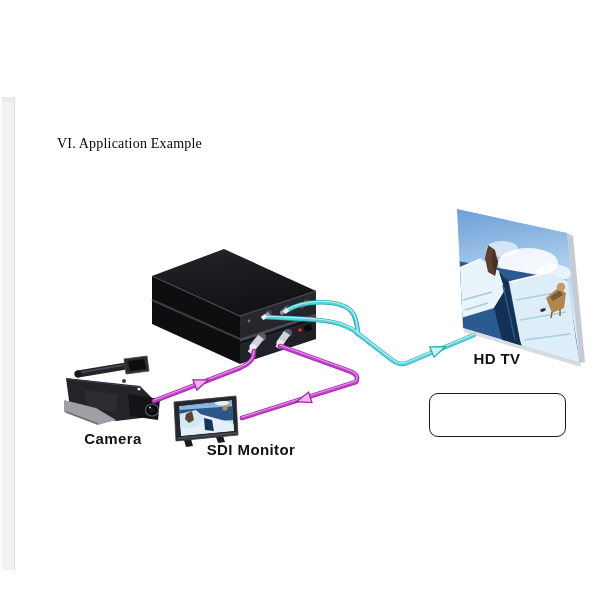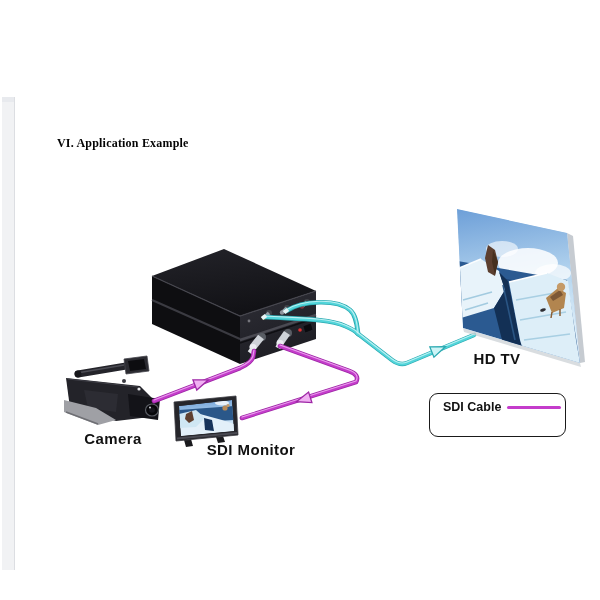--- a/index.html
+++ b/index.html
@@ -2,21 +2,21 @@
 <html><head>
 <meta charset="utf-8">
 <style>
   html,body{margin:0;padding:0;}
   body{width:600px;height:600px;background:#ffffff;overflow:hidden;position:relative;
        font-family:"Liberation Sans",sans-serif;}
   .page-edge{position:absolute;left:2px;top:97px;width:12px;height:473px;
        background:#f1f2f4;border-right:1px solid #dcdee2;}
   .page-edge-cap{position:absolute;left:0;top:0;width:100%;height:5px;background:#e8eaee;}
   .doc-title{position:absolute;left:57px;top:136px;
-       font-family:"Liberation Serif",serif;font-weight:bold;font-size:12px;color:#050505;
+       font-family:"Liberation Serif",serif;font-weight:normal;font-size:14px;color:#050505;
        letter-spacing:.2px;white-space:nowrap;}
   svg{position:absolute;left:0;top:0;}
   .dev-label{font-family:"Liberation Sans",sans-serif;font-weight:bold;font-size:15px;fill:#111;
        letter-spacing:.4px;}
   .cable-outline{fill:none;stroke-linecap:round;stroke-linejoin:round;stroke-width:4.6px;}
   .cable-core{fill:none;stroke-linecap:round;stroke-linejoin:round;stroke-width:3px;}
   .cable-sheen{fill:none;stroke-linecap:round;stroke-linejoin:round;stroke-width:1.1px;opacity:.85;}
   .legend{position:absolute;left:429px;top:393px;width:137px;height:44px;background:#fff;
        border:1.6px solid #1a1a1a;border-radius:9px;box-sizing:border-box;padding:5px 0 0 13px;}
   .legend-row{display:flex;align-items:center;height:16px;}
@@ -191,17 +191,13 @@
   <text class="dev-label" x="113" y="444" text-anchor="middle">Camera</text>
   <text class="dev-label" x="251" y="455" text-anchor="middle">SDI Monitor</text>
   <text class="dev-label" x="497" y="364" text-anchor="middle">HD TV</text>
 
   <polygon points="9,0 -5.5,5.5 -5.5,-5.5" transform="translate(200,383) rotate(-20.6)" stroke-width="1.3" style="fill: rgb(240, 176, 242); stroke: rgb(158, 40, 166);"></polygon>
   <polygon points="9,0 -5.5,5.5 -5.5,-5.5" transform="translate(305,399) rotate(162.5)" stroke-width="1.3" style="fill: rgb(240, 176, 242); stroke: rgb(158, 40, 166);"></polygon>
   <polygon points="9,0 -5.5,5.5 -5.5,-5.5" transform="translate(437,350) rotate(-21.8)" stroke-width="1.3" style="fill: rgb(205, 244, 246); stroke: rgb(43, 169, 177);"></polygon>
 </svg>
 
 <div class="legend">
-  <div class="legend-row">
-    <span class="legend-label">SDI Cable</span>
-    <span class="legend-line" style="background-color: rgb(196, 60, 203);"></span>
-  </div>
 </div>
 
 </body></html>

